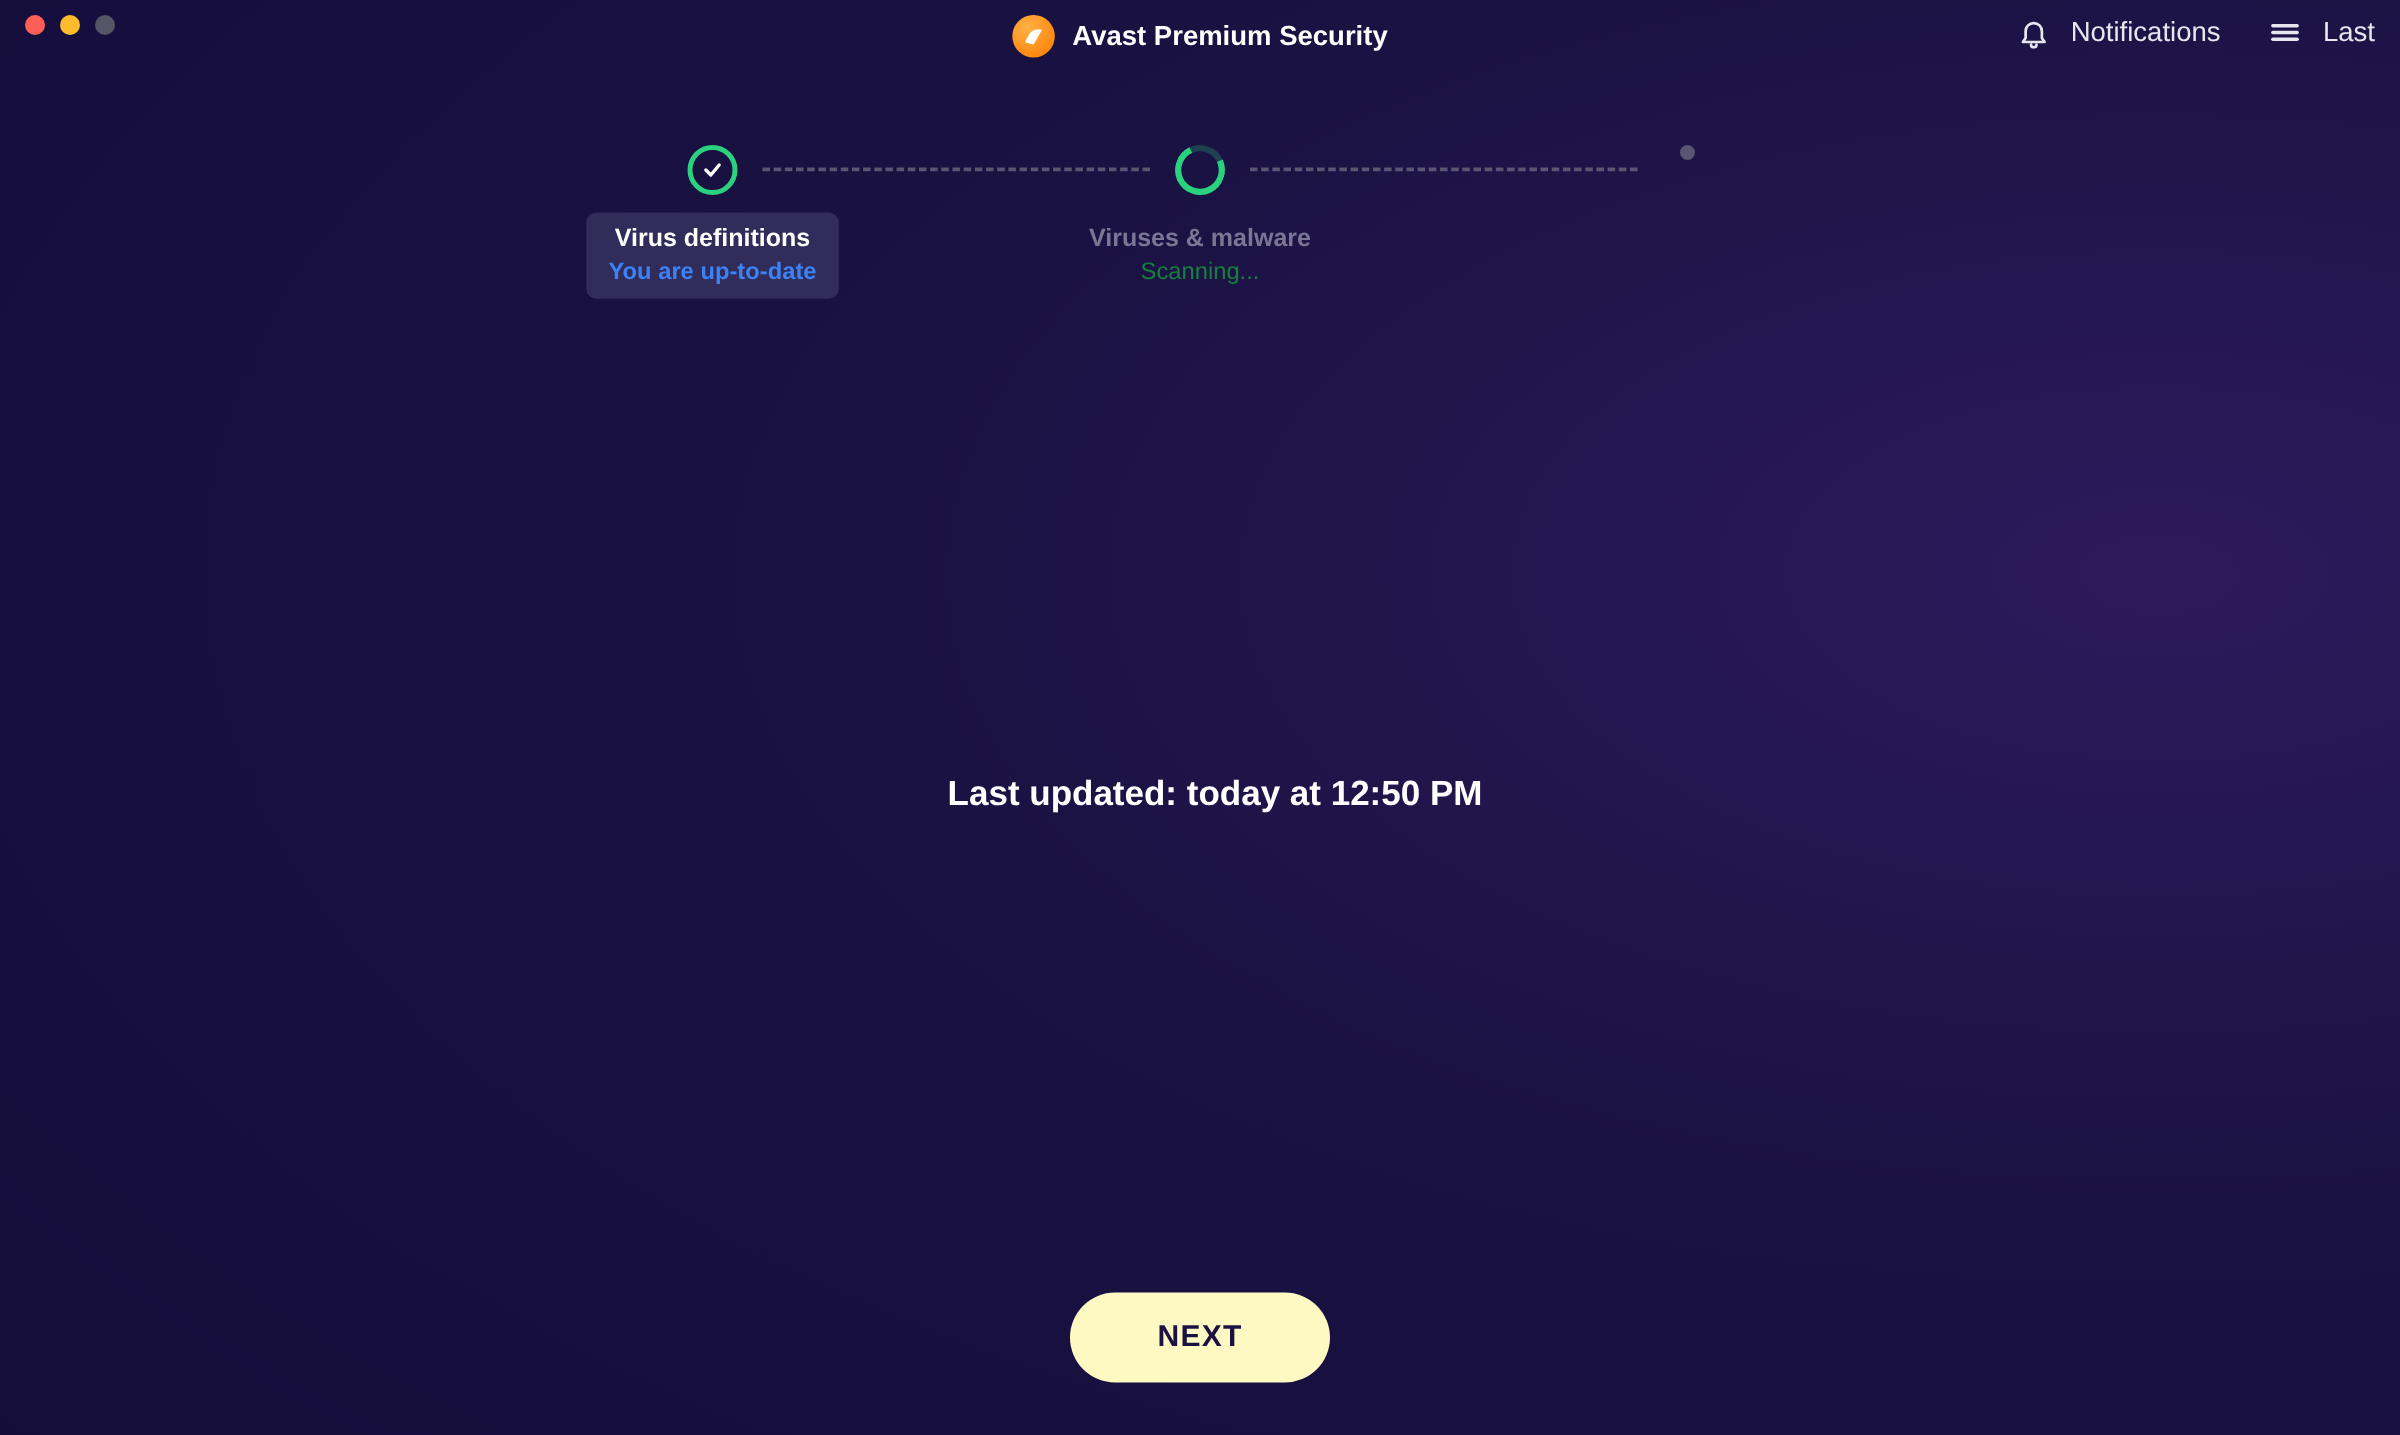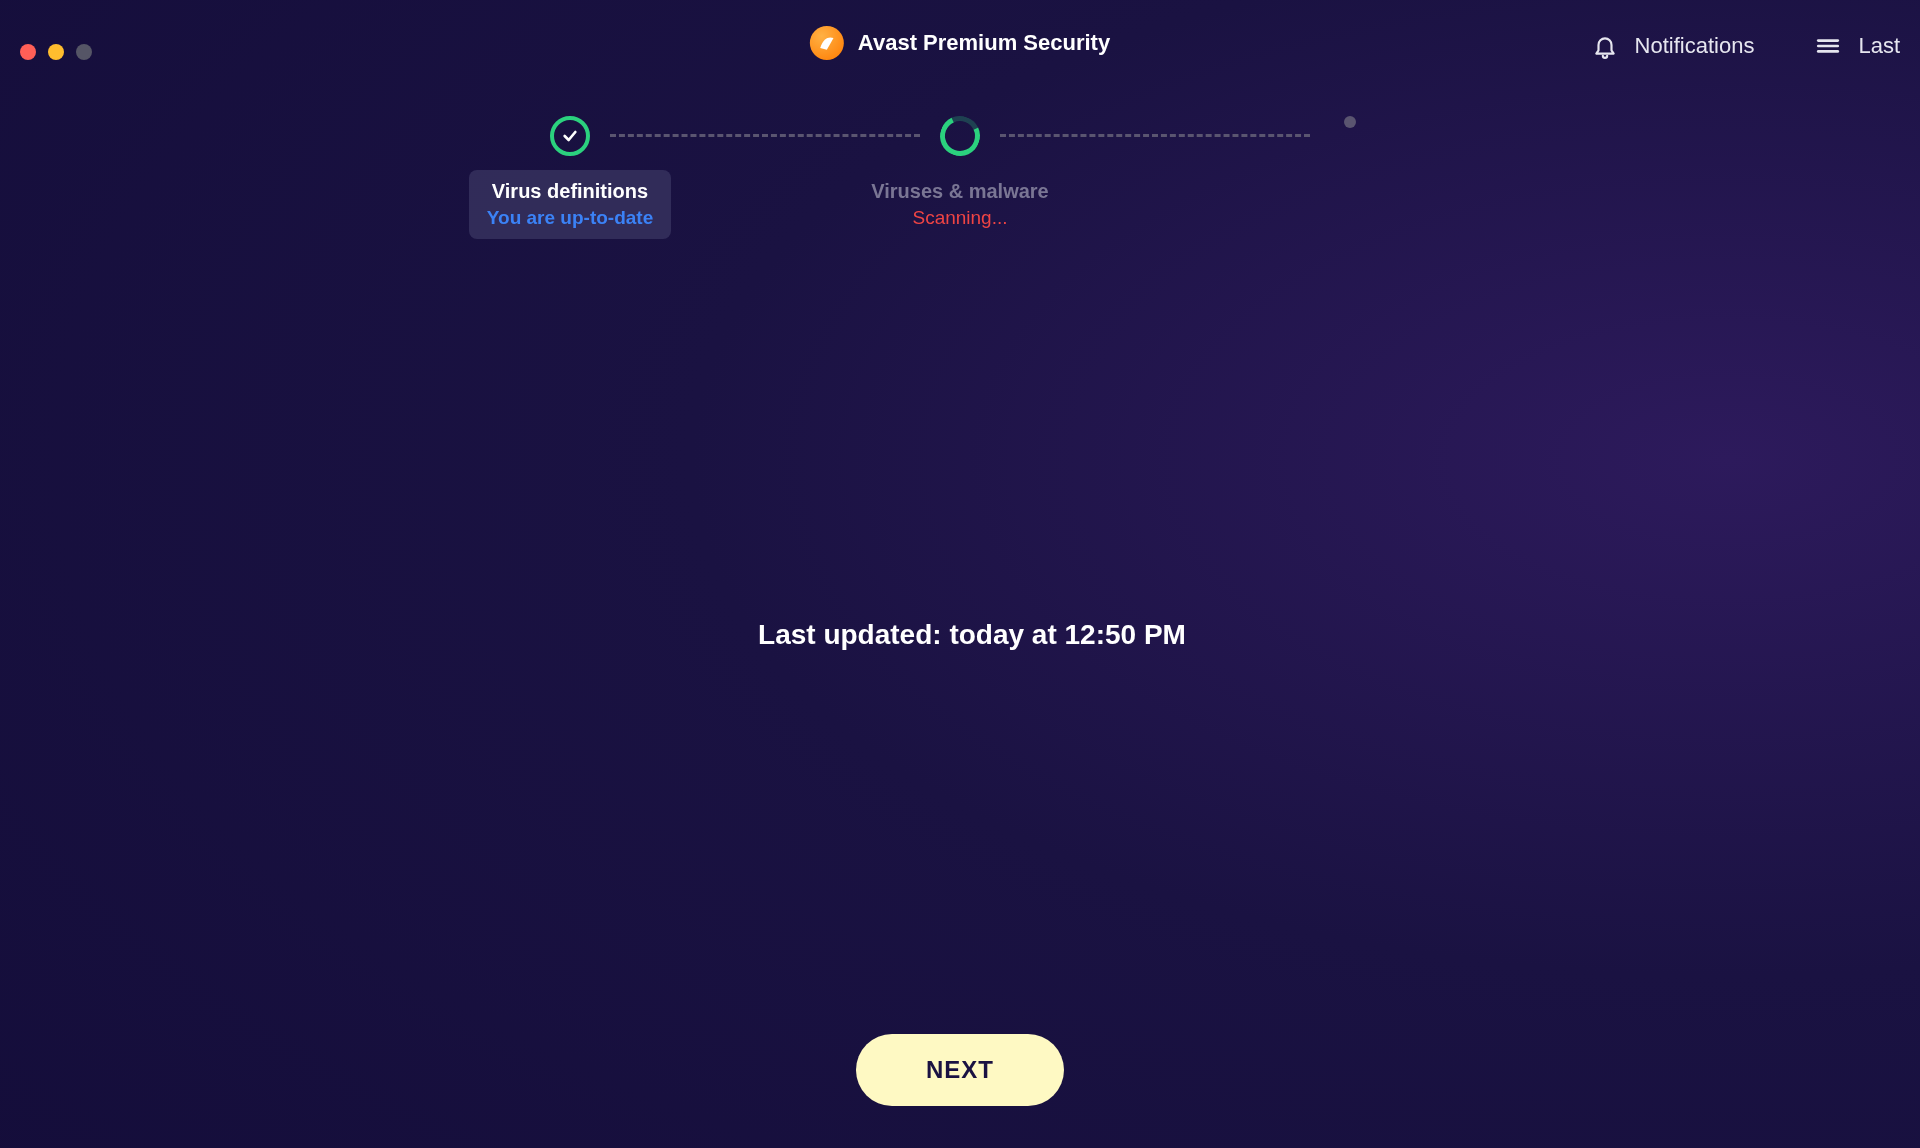--- a/index.html
+++ b/index.html
@@ -8,42 +8,42 @@
       height: 1148px;
       background: radial-gradient(ellipse 120% 100% at 90% 40%, #2d1a5c 0%, #1a1242 45%, #140d3a 100%);
       font-family: -apple-system, BlinkMacSystemFont, "Segoe UI", Helvetica, Arial, sans-serif;
       color: #ffffff;
       overflow: hidden;
       position: relative;
     }
     .titlebar {
       height: 60px;
       display: flex;
-      align-items: flex-end;
+      align-items: flex-start;
       justify-content: space-between;
-      padding: 0 20px;
+      padding: 12px 20px;
       position: relative;
     }
     .traffic-lights { display: flex; gap: 12px; }
     .traffic-light { width: 16px; height: 16px; border-radius: 50%; }
     .tl-close { background: #ff5f57; }
     .tl-min { background: #ffbd2e; }
     .tl-max { background: #555566; }
     .title-center {
       position: absolute; left: 50%; transform: translateX(-50%);
       display: flex; align-items: center; gap: 14px;
       font-size: 22px; font-weight: 600; color: #ffffff;
     }
     .logo {
       width: 34px; height: 34px; border-radius: 50%;
       background: radial-gradient(circle at 35% 30%, #ffb144, #ff7a00);
       display: flex; align-items: center; justify-content: center;
     }
     .logo svg { width: 20px; height: 20px; }
-    .titlebar-right { display: flex; align-items: center; gap: 60px; }
+    .titlebar-right { display: flex; align-items: center; gap: 38px; }
     .tb-item { display: flex; align-items: center; gap: 16px; color: #e6e6ef; font-size: 22px; font-weight: 500; cursor: pointer; }
     .tb-icon { width: 28px; height: 28px; display: flex; align-items: center; justify-content: center; }
 
     .progress-row {
       display: flex;
       justify-content: center;
       align-items: flex-start;
       gap: 0;
       margin-top: 56px;
       position: relative;
@@ -89,21 +89,21 @@
       margin-top: 14px;
       padding: 10px 18px;
       border-radius: 8px;
     }
     .step-label-box.active {
       background: rgba(60, 55, 100, 0.7);
     }
     .step-title { font-size: 20px; font-weight: 700; color: #ffffff; }
     .step-title.dim { color: #7a7694; font-weight: 600; }
     .step-status { margin-top: 4px; font-size: 19px; font-weight: 600; color: #3b82f6; }
-    .step-status.dim { color: #ef4444; font-weight: 500; }
+    .step-status.dim { color: #15803d; font-weight: 500; }
 
     .main-msg {
       text-align: center;
       margin-top: 380px;
     }
     .headline {
       font-size: 56px;
       font-weight: 800;
       letter-spacing: -1px;
     }

